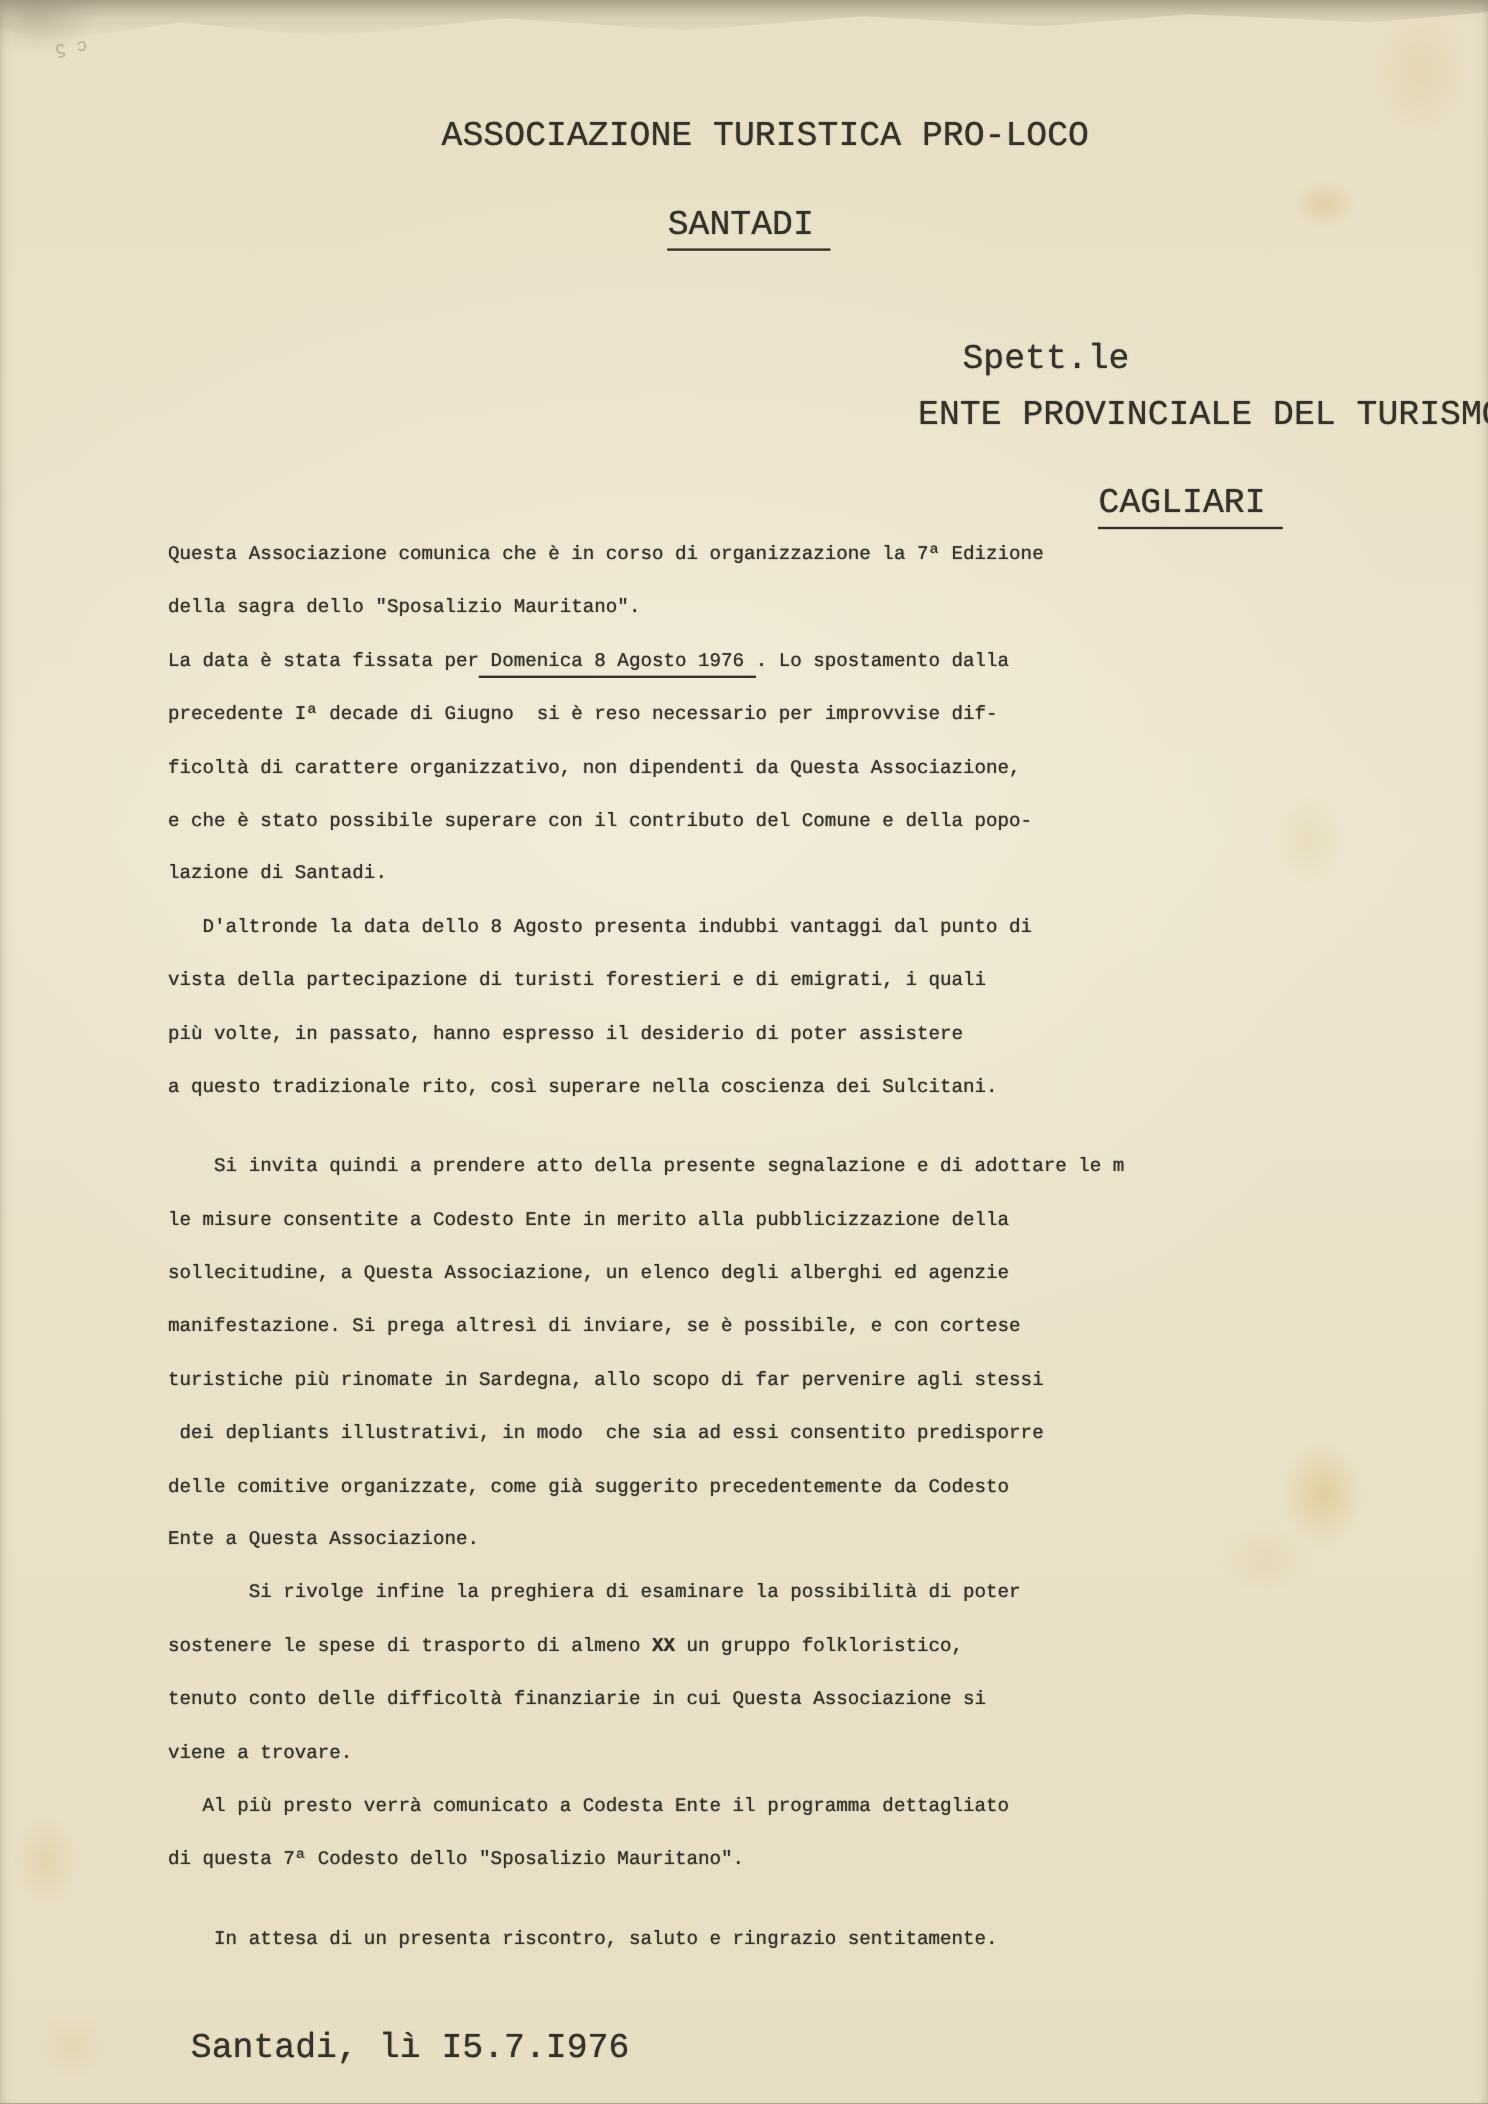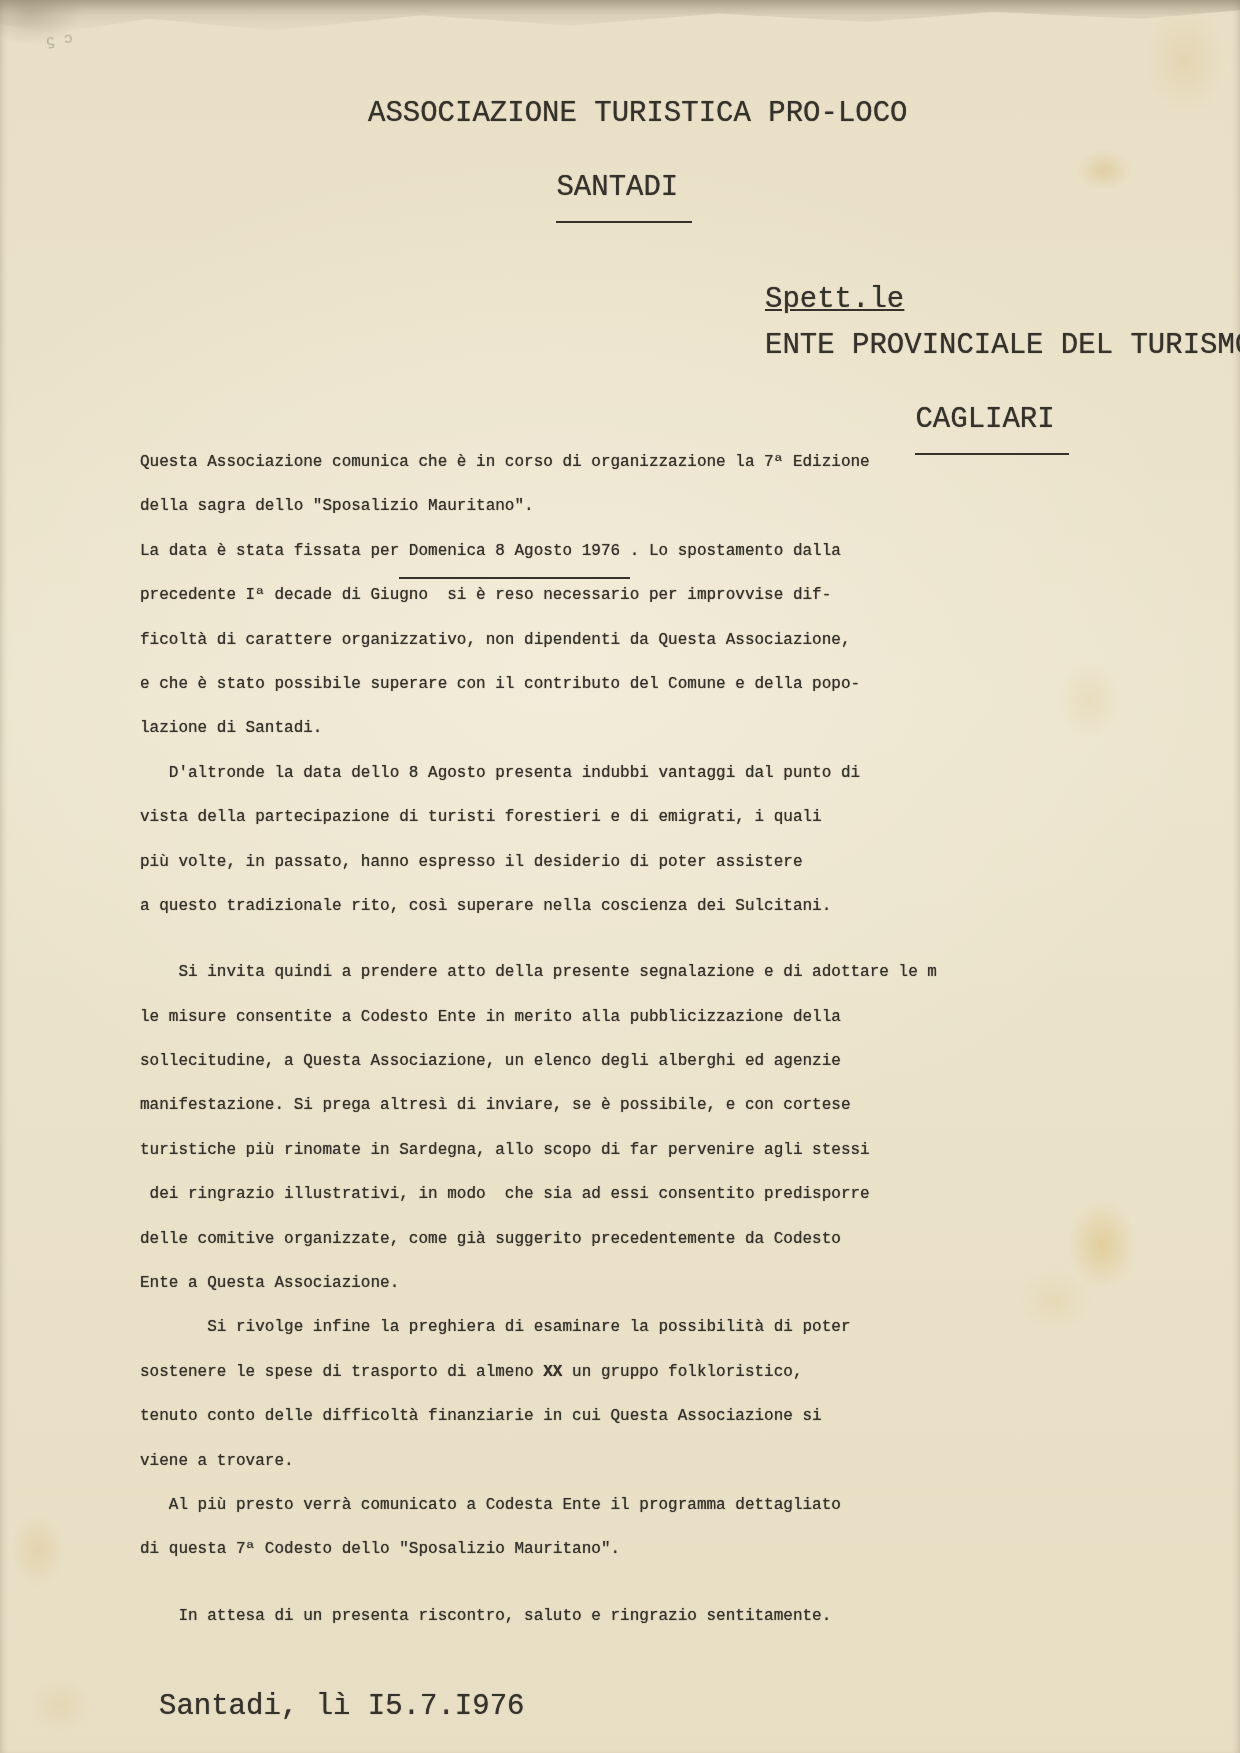--- a/index.html
+++ b/index.html
@@ -26,21 +26,21 @@
                 inset 6px 0 10px -7px rgba(120,110,90,0.35),
                 inset -6px 0 10px -7px rgba(120,110,90,0.35);
   }
   .torn-edge{
     position:absolute;top:0;left:0;right:0;height:34px;
     background:linear-gradient(180deg, rgba(148,138,116,0.55), rgba(148,138,116,0.18) 45%, rgba(148,138,116,0) 100%);
     clip-path:polygon(0 0,100% 0,100% 30%,92% 55%,80% 35%,70% 65%,58% 40%,46% 75%,34% 45%,22% 90%,12% 55%,4% 100%,0 70%);
   }
   .type{ text-shadow:0 0 1px rgba(53,50,43,0.85); }
   .abs{ position:absolute; line-height:1; white-space:pre; }
-  .u{ border-bottom:2px solid currentColor; padding-bottom:17px; }
+  .u{ border-bottom:2px solid currentColor; padding-bottom:3px; }
   .pad-u{ padding-right:14px; }
   .pencil{
     position:absolute; left:46px; top:32px;
     font-size:15px; color:rgba(105,110,92,0.45);
     transform:rotate(-8deg); filter:blur(0.4px);
   }
   .letter-body{ position:absolute; left:140px; top:440px; font-size:16px; }
   .para + .para{ margin-top:22px; }
   .line{ height:44.4px; line-height:44.4px; white-space:pre; }
   .b{ font-weight:bold; }
@@ -56,21 +56,21 @@
   <span class="pencil">ϛ ͻ</span>
 
   <div>
     <div class="abs type fs21" style="left:368px;top:99px;">ASSOCIAZIONE TURISTICA PRO-LOCO</div>
     <div class="abs type fs21" style="left:452px;top:144px;">
       <span class="u pad-u">SANTADI</span>
     </div>
   </div>
 
   <div>
-    <div class="abs type fs21" style="left:765px;top:285px;text-decoration:underline;">Spett.le</div>
+    <div class="abs type fs21" style="left:802px;top:285px;">Spett.le</div>
     <div class="abs type fs21" style="left:765px;top:331px;">ENTE PROVINCIALE DEL TURISMO</div>
     <div class="abs type fs21" style="left:811px;top:376px;">
       <span class="u pad-u">CAGLIARI</span>
     </div>
   </div>
 
   <div class="letter-body type">
       <div class="para">
         <div class="line"><span>Questa Associazione comunica che è in corso di organizzazione la 7ª Edizione</span></div>
         <div class="line"><span>della sagra dello "Sposalizio Mauritano".</span></div>
@@ -83,21 +83,21 @@
         <div class="line"><span>vista della partecipazione di turisti forestieri e di emigrati, i quali</span></div>
         <div class="line"><span>più volte, in passato, hanno espresso il desiderio di poter assistere</span></div>
         <div class="line"><span>a questo tradizionale rito, così superare nella coscienza dei Sulcitani.</span></div>
       </div>
       <div class="para">
         <div class="line"><span>    Si invita quindi a prendere atto della presente segnalazione e di adottare le m</span></div>
         <div class="line"><span>le misure consentite a Codesto Ente in merito alla pubblicizzazione della</span></div>
         <div class="line"><span>sollecitudine, a Questa Associazione, un elenco degli alberghi ed agenzie</span></div>
         <div class="line"><span>manifestazione. Si prega altresì di inviare, se è possibile, e con cortese</span></div>
         <div class="line"><span>turistiche più rinomate in Sardegna, allo scopo di far pervenire agli stessi</span></div>
-        <div class="line"><span> dei ringrazio illustrativi, in modo  che sia ad essi consentito predisporre</span></div>
+        <div class="line"><span> dei depliants illustrativi, in modo  che sia ad essi consentito predisporre</span></div>
         <div class="line"><span>delle comitive organizzate, come già suggerito precedentemente da Codesto</span></div>
         <div class="line"><span>Ente a Questa Associazione.</span></div>
         <div class="line"><span>       Si rivolge infine la preghiera di esaminare la possibilità di poter</span></div>
         <div class="line"><span>sostenere le spese di trasporto di almeno </span><span class="b">XX</span><span> un gruppo folkloristico,</span></div>
         <div class="line"><span>tenuto conto delle difficoltà finanziarie in cui Questa Associazione si</span></div>
         <div class="line"><span>viene a trovare.</span></div>
         <div class="line"><span>   Al più presto verrà comunicato a Codesta Ente il programma dettagliato</span></div>
         <div class="line"><span>di questa 7ª Codesto dello "Sposalizio Mauritano".</span></div>
       </div>
       <div class="para">

